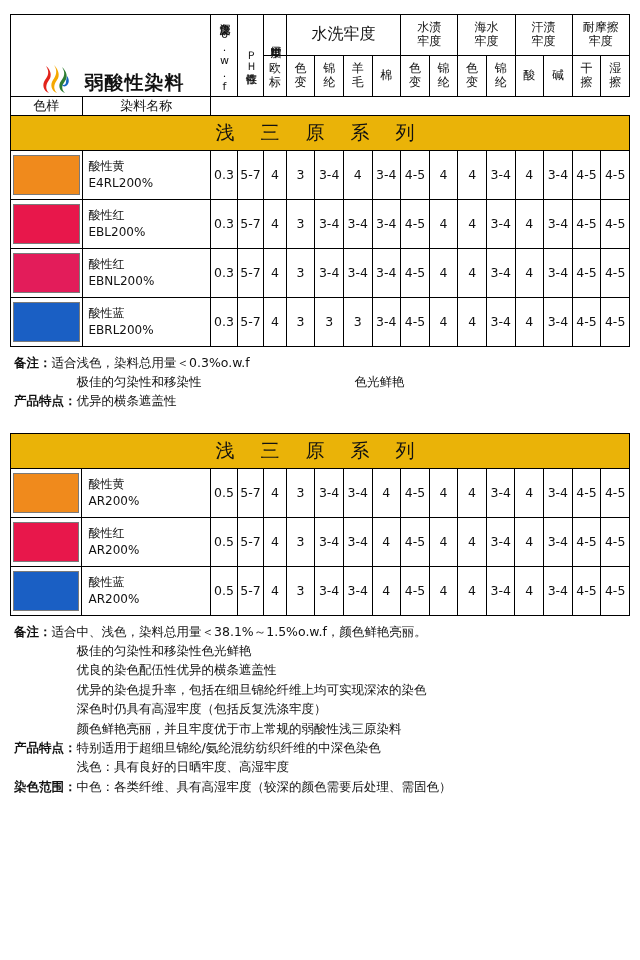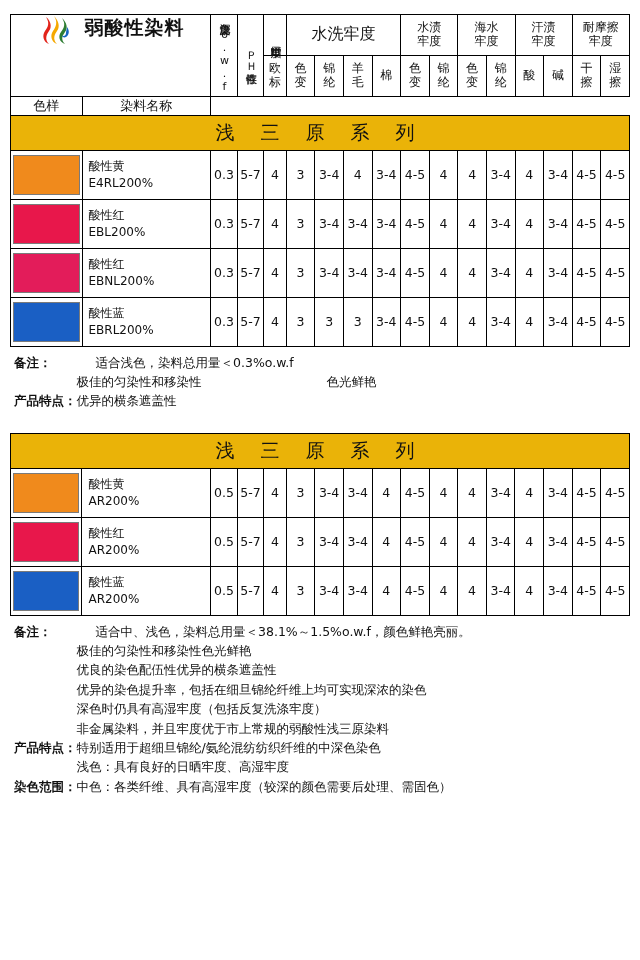--- a/index.html
+++ b/index.html
@@ -10,21 +10,21 @@
     font-size:12px;color:#111;
     -webkit-font-smoothing:antialiased;
   }
   .page{position:relative;width:640px;height:960px;box-sizing:border-box;padding:14px 10px 0 10px;}
 
   table{border-collapse:collapse;width:620px;table-layout:fixed;}
   td,th{border:1px solid #000;padding:0;text-align:center;vertical-align:middle;font-weight:normal;}
 
   
   .logo-cell{width:196px;height:50px;position:relative;background:#fff;}
-  .logo-wrap{display:flex;align-items:flex-start;justify-content:center;gap:14px;height:100%;}
+  .logo-wrap{display:flex;align-items:flex-end;justify-content:center;gap:14px;height:100%;}
   .logo-mark{width:34px;height:32px;flex:0 0 auto;}
   .brand{font-size:19px;font-weight:bold;letter-spacing:1px;color:#111;}
 
   .vtitle{font-size:11px;line-height:1.05;}
   .vtxt{writing-mode:vertical-rl;text-orientation:upright;display:inline-block;letter-spacing:0px;line-height:1.1;}
   .h-group{font-size:16px;}
   .h-sub{font-size:12px;line-height:1.15;}
   .h-two{font-size:12px;line-height:1.15;}
 
   .sub-left{width:70px;font-size:13px;}
@@ -39,24 +39,24 @@
   .series-row td{background:#eab308;height:34px;font-size:19px;font-weight:normal;letter-spacing:10px;}
 
   .swatch-cell{padding:2px;height:44px;}
   .swatch{width:100%;height:40px;border:1px solid #7a7a7a;box-sizing:border-box;}
   .name-cell{text-align:left;padding:2px 6px;font-size:12px;line-height:1.35;}
   .val{font-size:12.5px;}
   .row-h{height:44px;}
 
   
   .notes{margin:6px 0 0 4px;font-size:12.5px;line-height:1.55;}
-  .notes-row{display:flex;gap:44px;}
+  .notes-row{display:flex;}
   .notes-row .k{font-weight:bold;white-space:nowrap;}
   .notes-row .v{}
-  .two-col{display:flex;}
+  .two-col{display:flex;gap:28px;}
   .two-col .a{width:250px;}
   .hang{display:flex;align-items:flex-end;}
   .hang .k{font-weight:bold;white-space:nowrap;}
   .hang .body{display:block;}
   .spacer{height:22px;}
 </style>
 </head>
 <body>
 
 <div class="page">
@@ -338,21 +338,21 @@
       <span class="k">备注：</span>
       <span class="v">适合中、浅色，染料总用量＜38.1%～1.5%o.w.f，颜色鲜艳亮丽。</span>
     </div>
     <div class="hang">
       <span class="k">产品特点：</span>
       <span class="body">
         <span style="display:block">极佳的匀染性和移染性色光鲜艳</span>
         <span style="display:block">优良的染色配伍性优异的横条遮盖性</span>
         <span style="display:block">优异的染色提升率，包括在细旦锦纶纤维上均可实现深浓的染色</span>
         <span style="display:block">深色时仍具有高湿牢度（包括反复洗涤牢度）</span>
-        <span style="display:block">非金属染料，并且牢度优于市上常规的弱酸性浅三原染料</span>
+        <span style="display:block">颜色鲜艳亮丽，并且牢度优于市上常规的弱酸性浅三原染料</span>
         <span style="display:block">特别适用于超细旦锦纶/氨纶混纺纺织纤维的中深色染色</span>
       </span>
     </div>
     <div class="hang">
       <span class="k">染色范围：</span>
       <span class="body">
         <span style="display:block">浅色：具有良好的日晒牢度、高湿牢度</span>
         <span style="display:block">中色：各类纤维、具有高湿牢度（较深的颜色需要后处理、需固色）</span>
       </span>
     </div>

